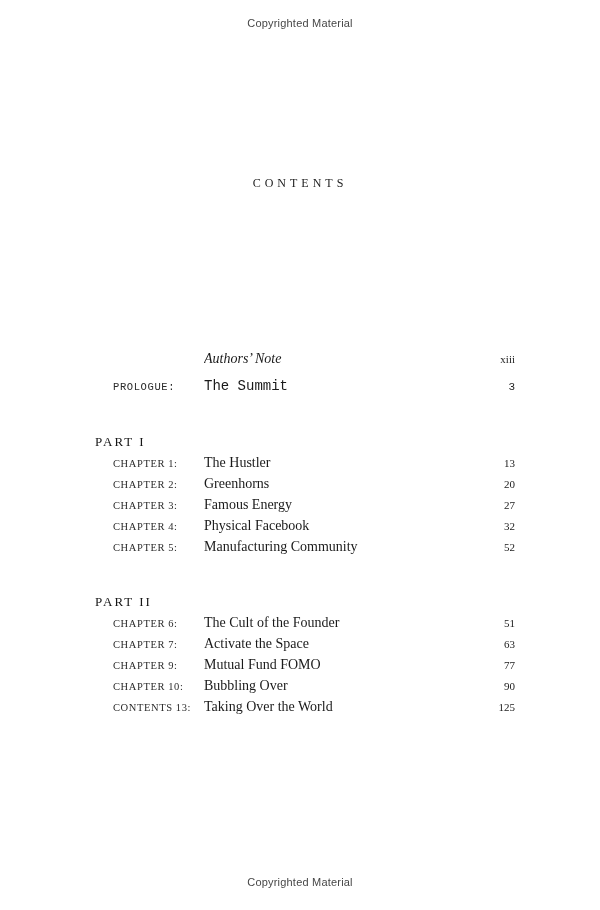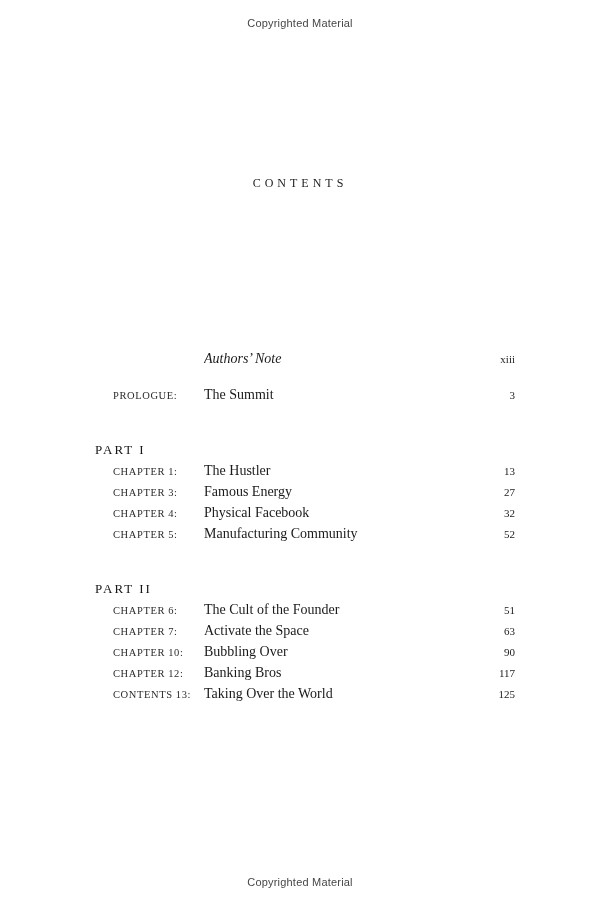--- a/index.html
+++ b/index.html
@@ -46,21 +46,21 @@
     left: 95px;
     width: 420px;
   }
   .toc-row {
     display: flex;
     align-items: baseline;
     height: 21px;
     line-height: 21px;
     margin-left: 18px;
   }
-  .toc-row.gap-before { margin-top: 15px; }
+  .toc-row.gap-before { margin-top: 7px; font-family: Liberation Mono, monospace; }
   .entry-label {
     width: 91px;
     flex: 0 0 91px;
     font-size: 10.5px;
     letter-spacing: 0.6px;
     color: #2b2b2b;
   }
   .entry-title {
     flex: 1 1 auto;
     font-size: 14px;
@@ -109,20 +109,25 @@
     </div>
 
     <div class="part-heading">PART I</div>
 
     <div class="toc-row">
       <span class="entry-label">CHAPTER 1:</span>
       <span class="entry-title">The Hustler</span>
       <span class="entry-page">13</span>
     </div>
     <div class="toc-row">
+      <span class="entry-label">CHAPTER 2:</span>
+      <span class="entry-title">Greenhorns</span>
+      <span class="entry-page">20</span>
+    </div>
+    <div class="toc-row">
       <span class="entry-label">CHAPTER 3:</span>
       <span class="entry-title">Famous Energy</span>
       <span class="entry-page">27</span>
     </div>
     <div class="toc-row">
       <span class="entry-label">CHAPTER 4:</span>
       <span class="entry-title">Physical Facebook</span>
       <span class="entry-page">32</span>
     </div>
     <div class="toc-row">
@@ -137,28 +142,28 @@
       <span class="entry-label">CHAPTER 6:</span>
       <span class="entry-title">The Cult of the Founder</span>
       <span class="entry-page">51</span>
     </div>
     <div class="toc-row">
       <span class="entry-label">CHAPTER 7:</span>
       <span class="entry-title">Activate the Space</span>
       <span class="entry-page">63</span>
     </div>
     <div class="toc-row">
+      <span class="entry-label">CHAPTER 9:</span>
+      <span class="entry-title">Mutual Fund FOMO</span>
+      <span class="entry-page">77</span>
+    </div>
+    <div class="toc-row">
       <span class="entry-label">CHAPTER 10:</span>
       <span class="entry-title">Bubbling Over</span>
       <span class="entry-page">90</span>
-    </div>
-    <div class="toc-row">
-      <span class="entry-label">CHAPTER 12:</span>
-      <span class="entry-title">Banking Bros</span>
-      <span class="entry-page">117</span>
     </div>
     <div class="toc-row">
       <span class="entry-label">CONTENTS 13:</span>
       <span class="entry-title">Taking Over the World</span>
       <span class="entry-page">125</span>
     </div>
 
   </div>
 
   <div class="watermark bottom">Copyrighted Material</div>

